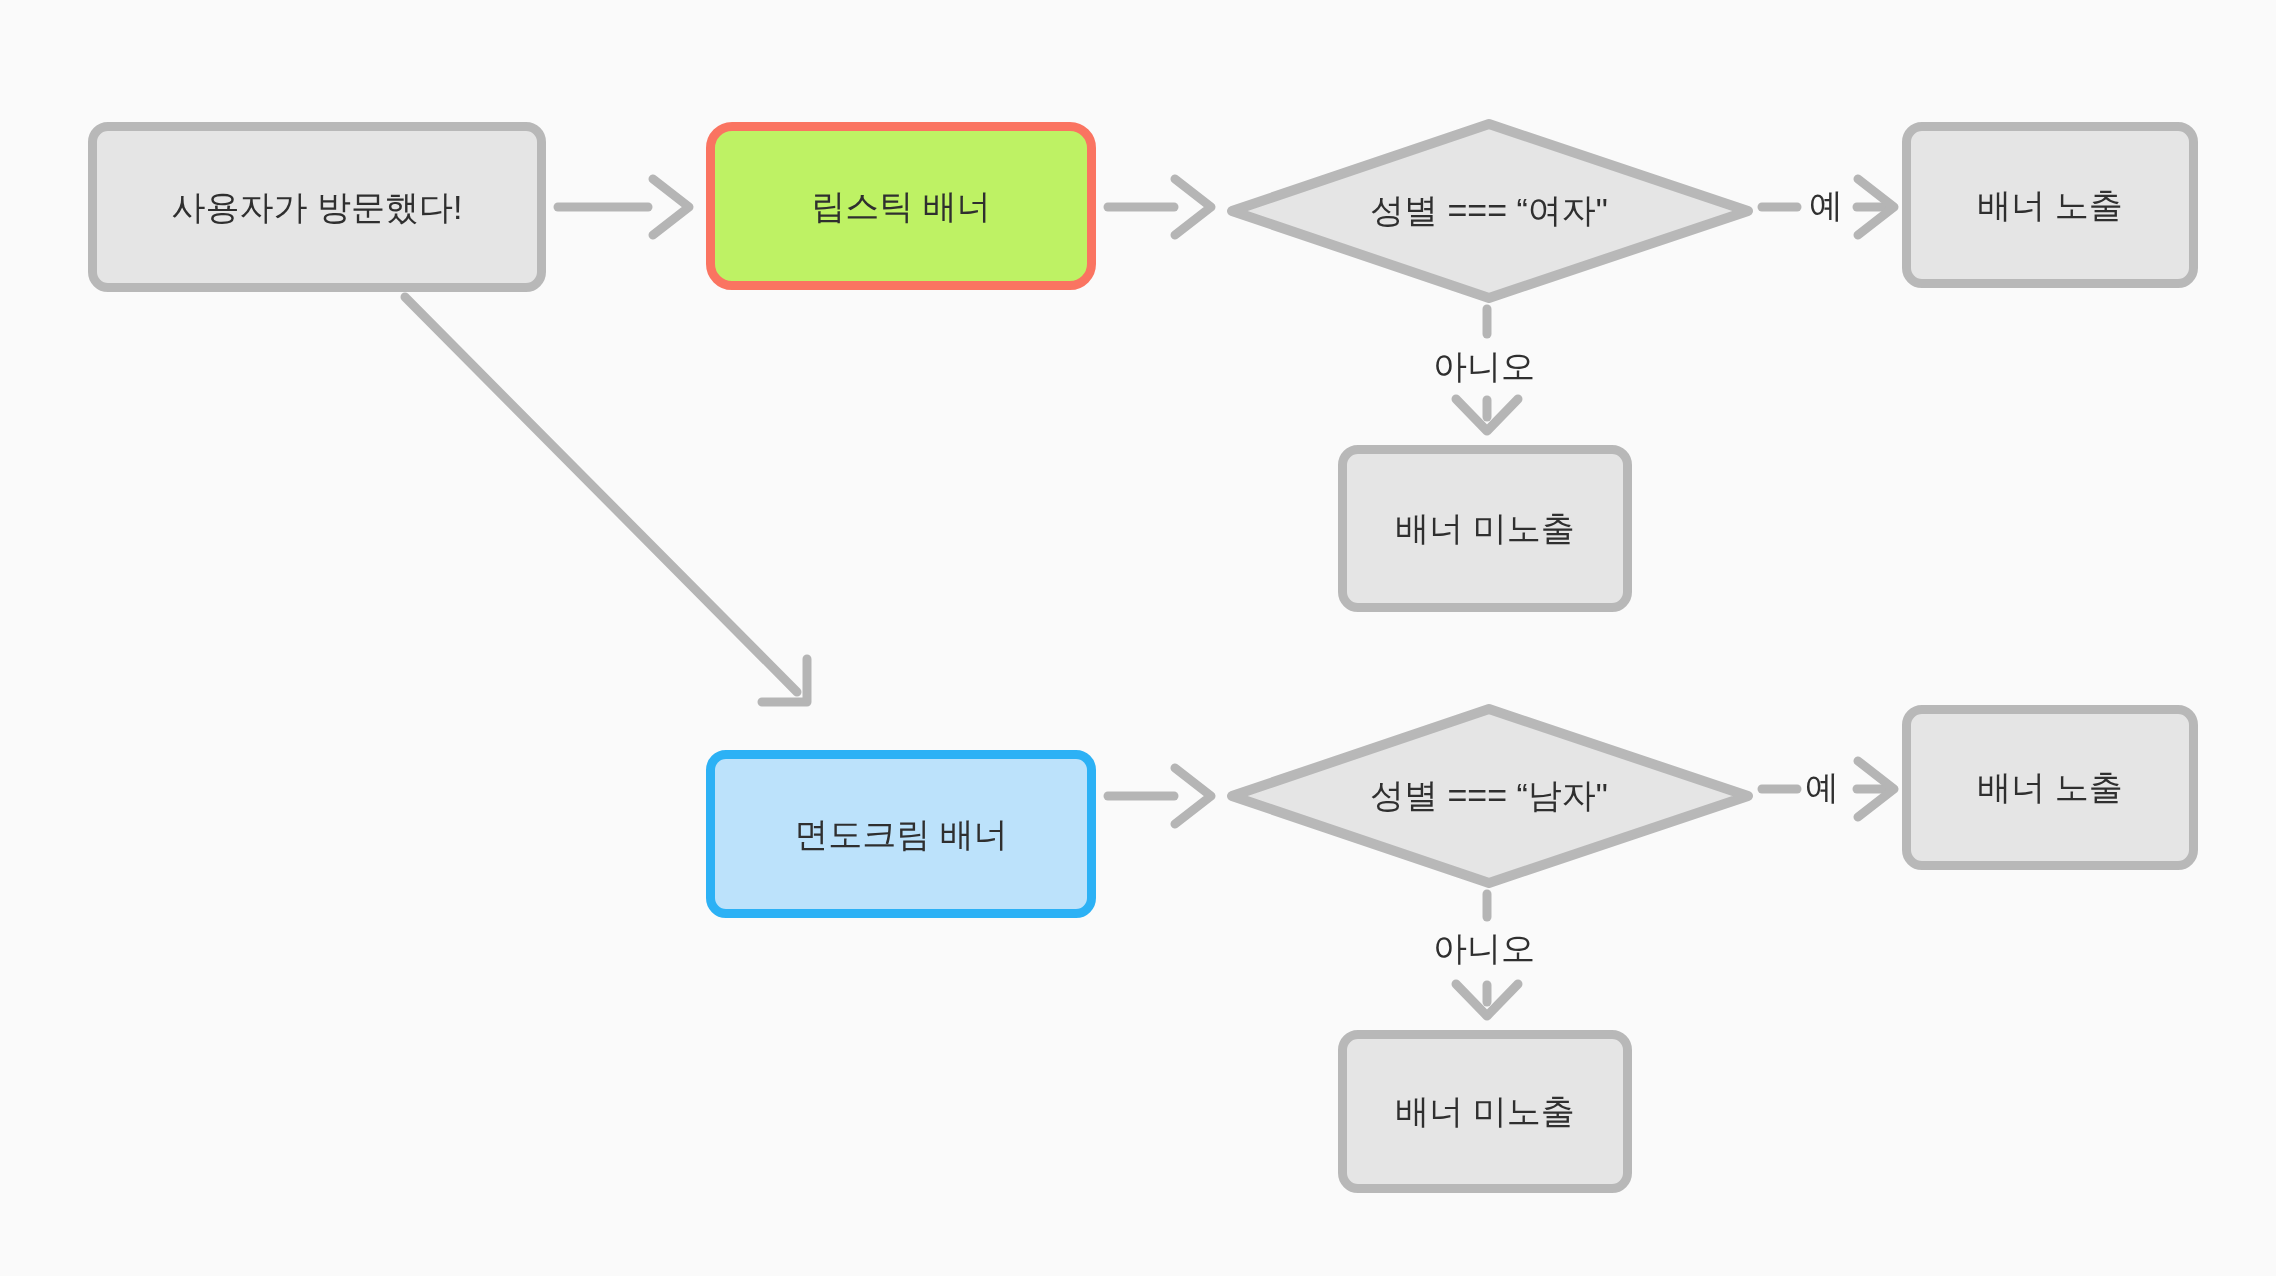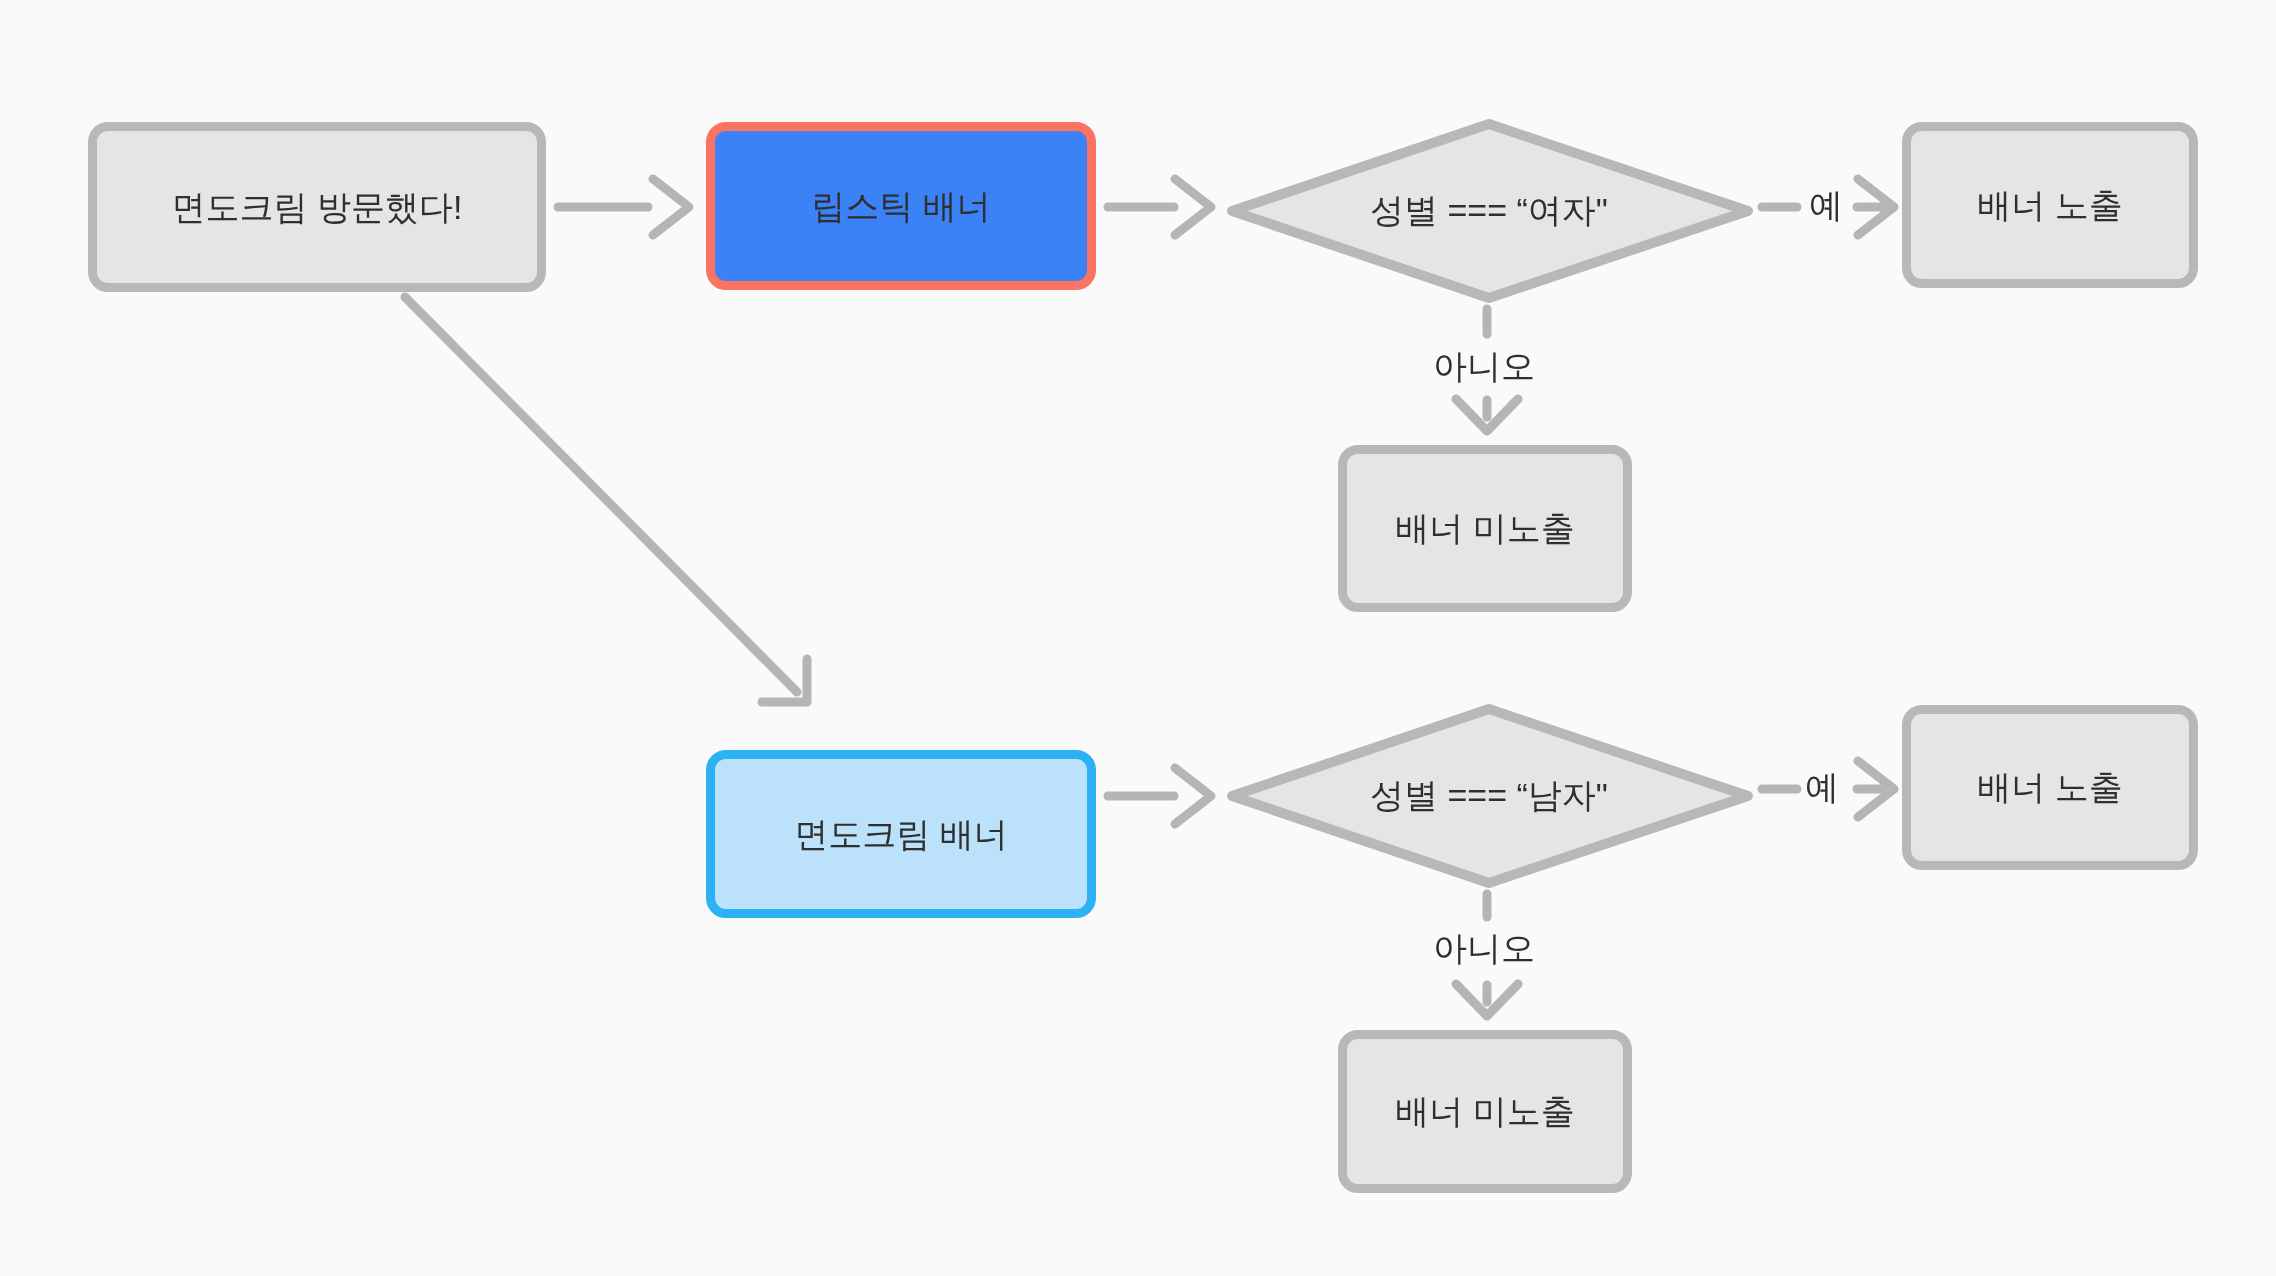--- a/index.html
+++ b/index.html
@@ -28,21 +28,21 @@
     justify-content: center;
     border-radius: 20px;
     border: 9px solid #b8b8b8;
     background: #e5e5e5;
     color: #2f2f2f;
     font-size: 34px;
     line-height: 1.2;
     text-align: center;
     white-space: nowrap;
   }
-  .node.red  { border-color: #fa7461; background: #3b82f6; }
+  .node.red  { border-color: #fa7461; background: #bef264; border-radius: 26px; }
   .node.blue { border-color: #2cb1f5; background: #bce2fb; margin-top: 28px; }
 
   .node-start    { left: 88px;   top: 122px;  width: 458px; height: 170px; }
   .node-lipstick { left: 706px;  top: 122px;  width: 390px; height: 168px; }
   .node-shown1   { left: 1902px; top: 122px;  width: 296px; height: 166px; }
   .node-hidden1  { left: 1338px; top: 445px;  width: 294px; height: 167px; }
   .node-shaving  { left: 706px;  top: 722px;  width: 390px; height: 168px; }
   .node-shown2   { left: 1902px; top: 705px;  width: 296px; height: 165px; }
   .node-hidden2  { left: 1338px; top: 1030px; width: 294px; height: 163px; }
 
@@ -123,21 +123,21 @@
     </g>
 
     <g>
       <path d="M1487 894 V917"></path>
       <path d="M1487 985 V1002"></path>
       <path d="M1456 984 L1487 1016 L1518 984"></path>
     </g>
   </svg>
 
   <div class="node node-start">
-    <span>면도크림 방문했다!</span>
+    <span>사용자가 방문했다!</span>
   </div>
 
   <div class="node red node-lipstick">
     <span>립스틱 배너</span>
   </div>
 
   <div class="node node-shown1">
     <span>배너 노출</span>
   </div>
 

